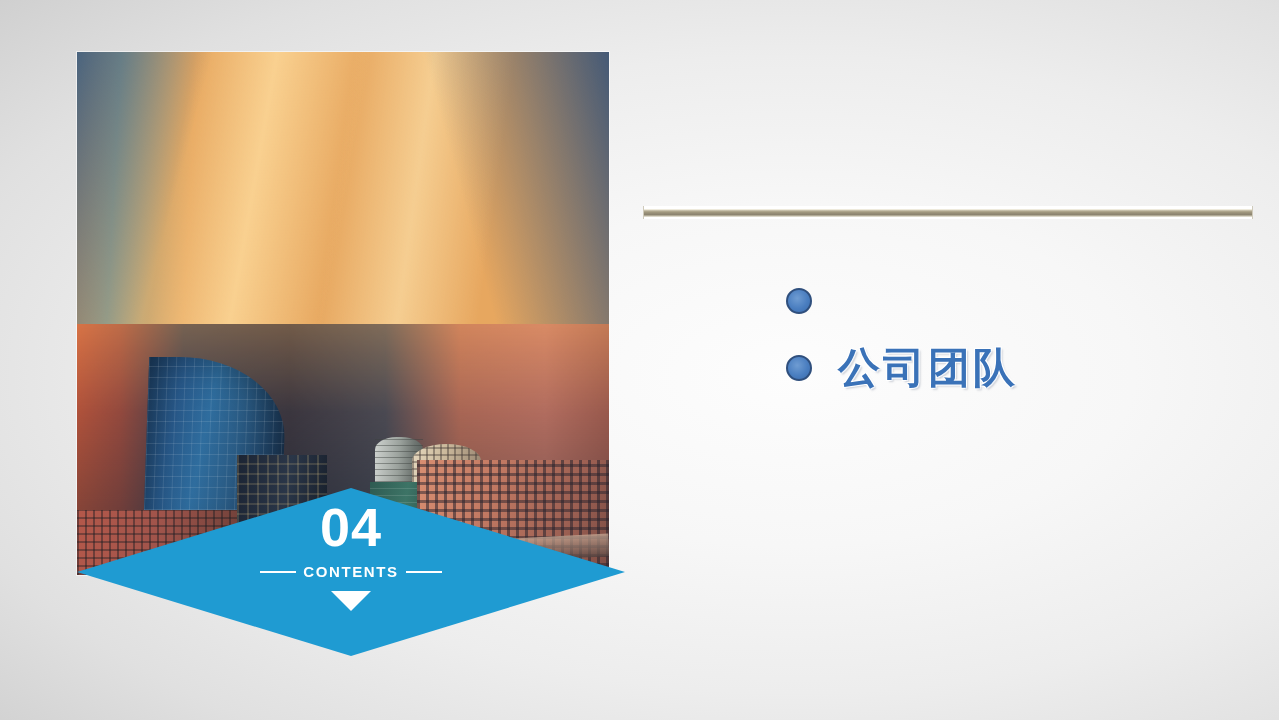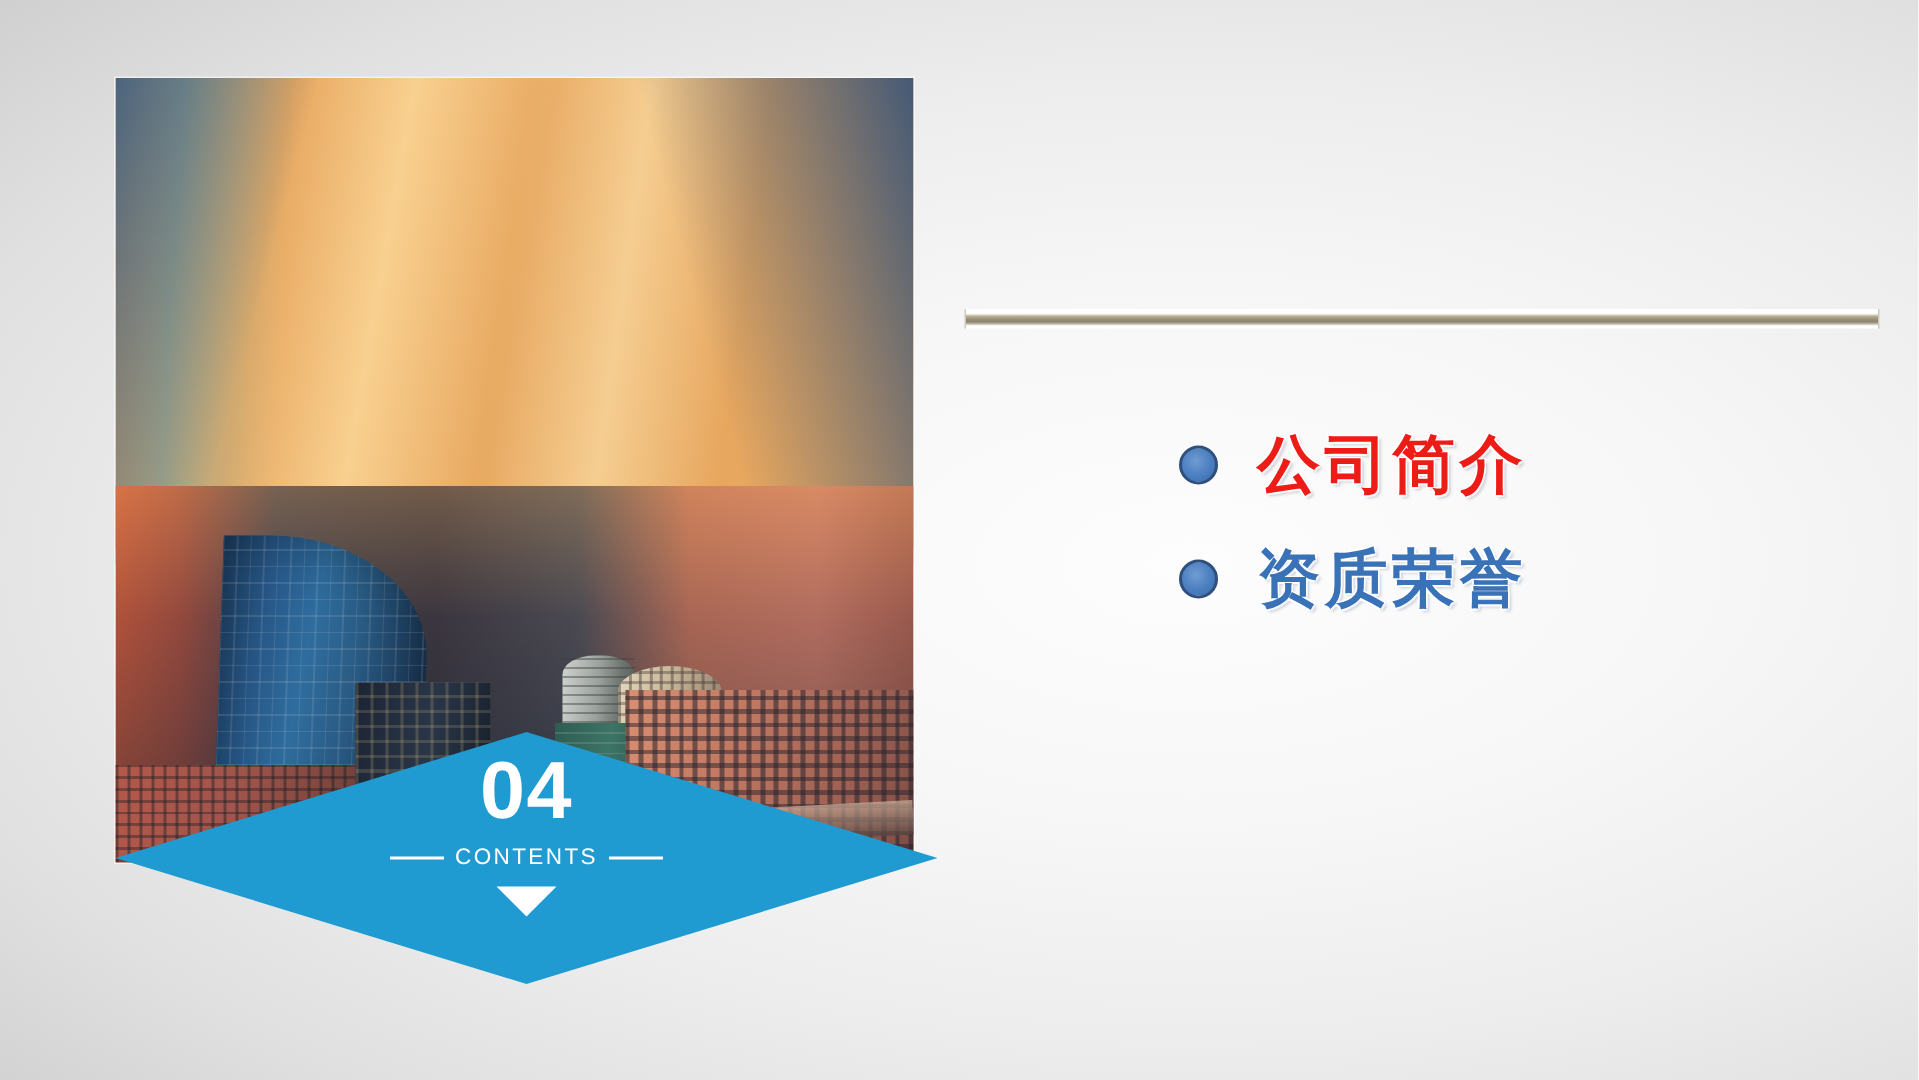--- a/index.html
+++ b/index.html
@@ -262,21 +262,21 @@
     margin-top: 9px;
   }
   .contents-line {
     width: 36px;
     height: 2px;
     background: #ffffff;
   }
   .contents-text {
     color: #ffffff;
     font-size: 15px;
-    font-weight: normal;
+    font-weight: bold;
     letter-spacing: 1.6px;
   }
   .arrow-down {
     margin-top: 11px;
     width: 0;
     height: 0;
     border-left: 20px solid transparent;
     border-right: 20px solid transparent;
     border-top: 20px solid #ffffff;
   }
@@ -398,24 +398,23 @@
     </div>
     <div class="arrow-down"></div>
   </div>
 
   <div class="divider"></div>
 
   <div class="bullets">
 
     <div class="bullet-row">
       <span class="dot"></span>
-      <span class="bullet-label red">公司简介</span>
     </div>
 
     <div class="bullet-row">
       <span class="dot"></span>
-      <span class="bullet-label blue">资质荣誉</span>
+      <span class="bullet-label blue">公司团队</span>
     </div>
 
 
   </div>
 
 </div>
 
 </body></html>

